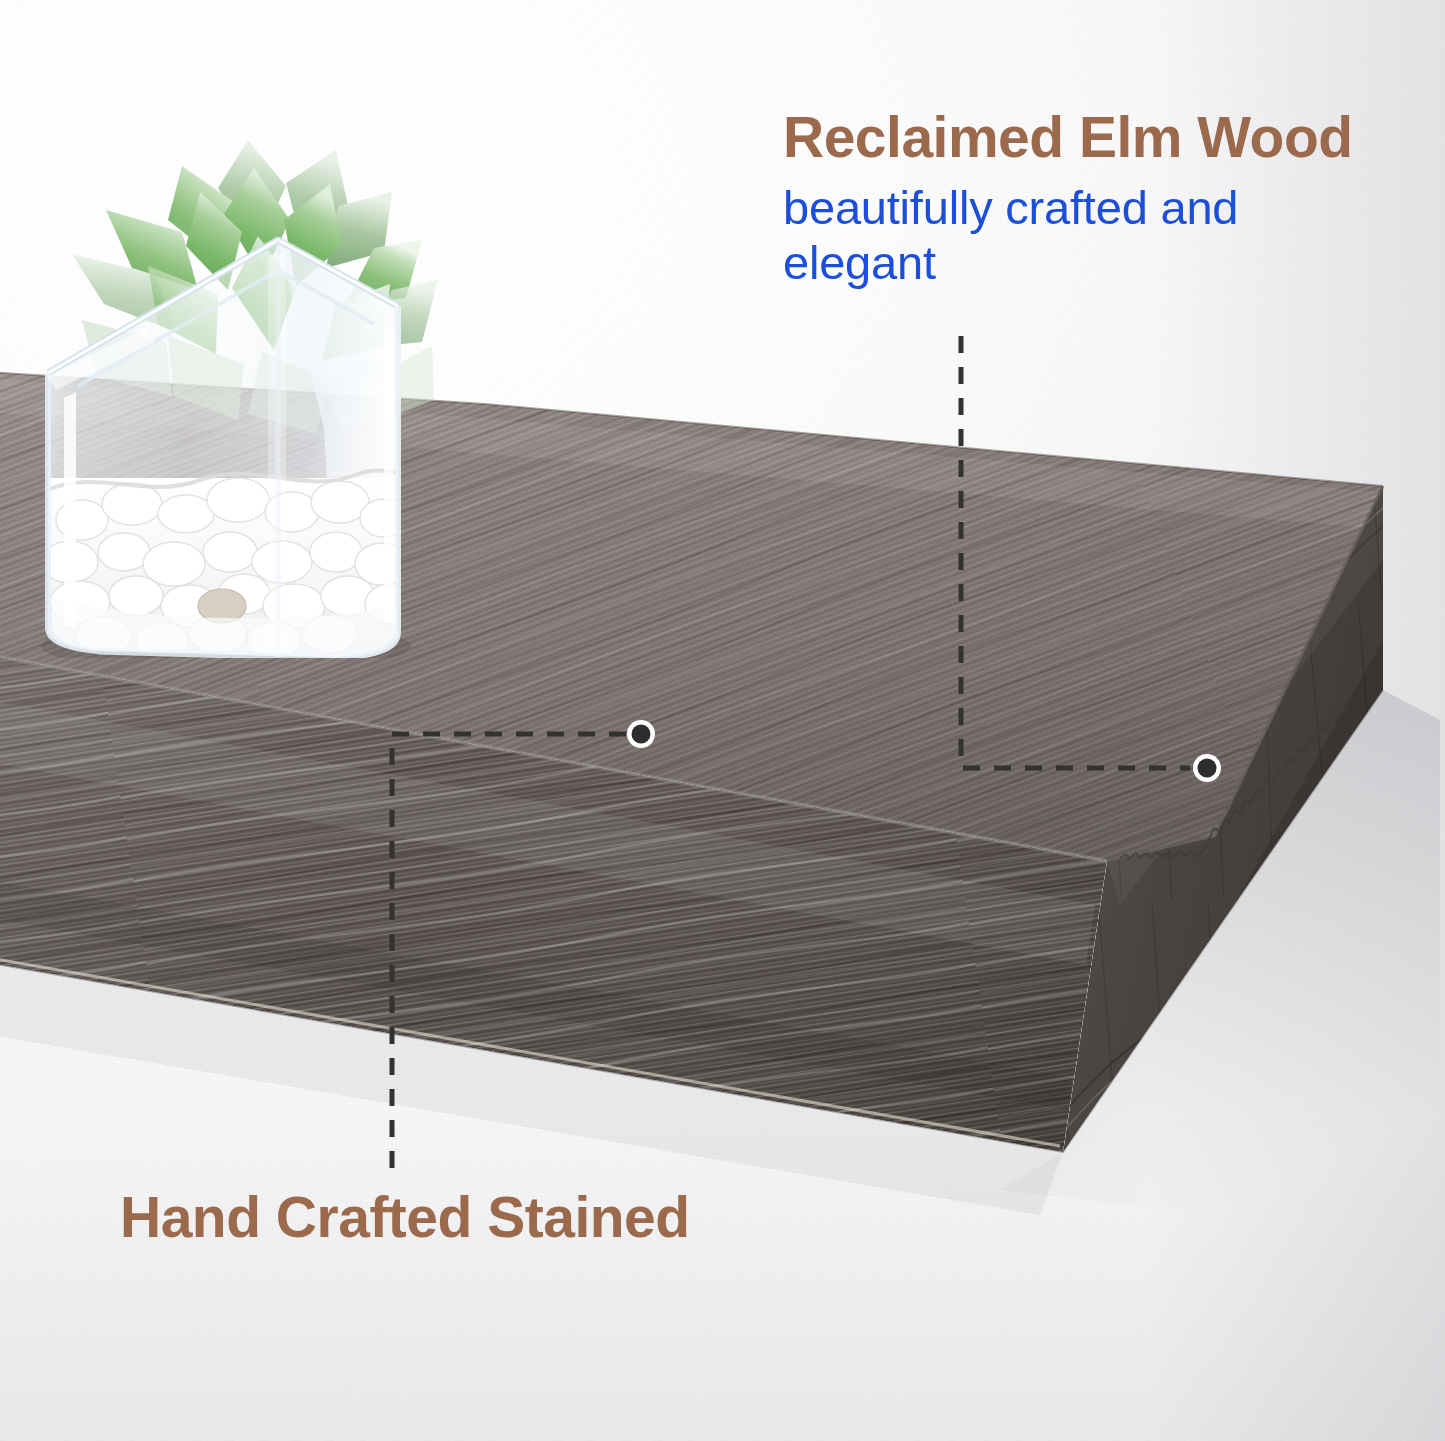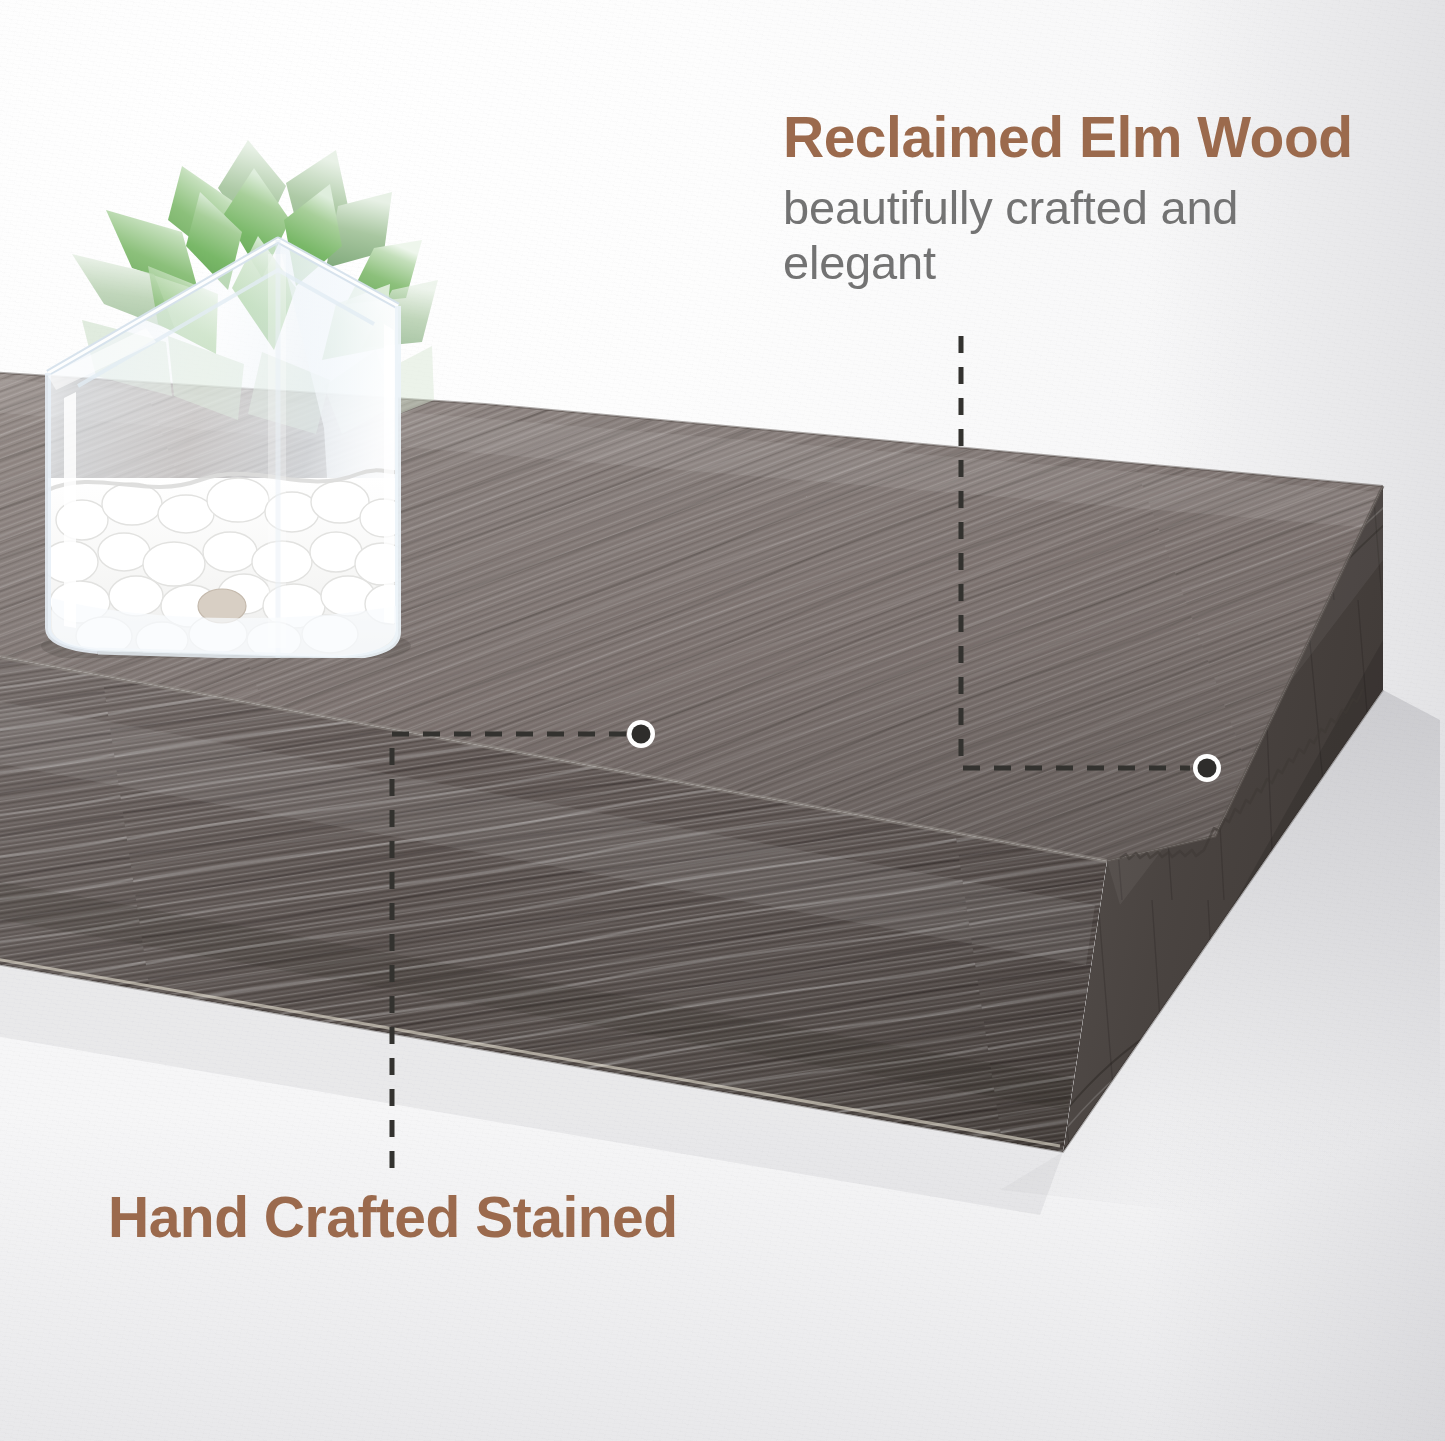--- a/index.html
+++ b/index.html
@@ -58,35 +58,35 @@
   
   .callout { position: absolute; }
   .callout-heading {
     color: #9b6a4d;
     font-weight: bold;
     letter-spacing: -0.5px;
     line-height: 1.04;
     white-space: nowrap;
   }
   .callout-body {
-    color: #737373;
+    color: #1d4ed8;
     line-height: 1.17;
     letter-spacing: -0.2px;
   }
 
   #callout-top-right {
     left: 783px;
     top: 108px;
     width: 690px;
   }
   #callout-top-right .callout-heading { font-size: 57px; }
   #callout-top-right .callout-body { font-size: 47px; margin-top: 14px; max-width: 580px; }
 
   #callout-bottom-left {
-    left: 108px;
+    left: 120px;
     top: 1188px;
     width: 760px;
   }
   #callout-bottom-left .callout-heading { font-size: 57px; }
   #callout-bottom-left .callout-body { font-size: 47px; margin-top: 14px; max-width: 730px; }
 
   
   .leaders { position: absolute; inset: 0; pointer-events: none; }
 </style>
 </head>

